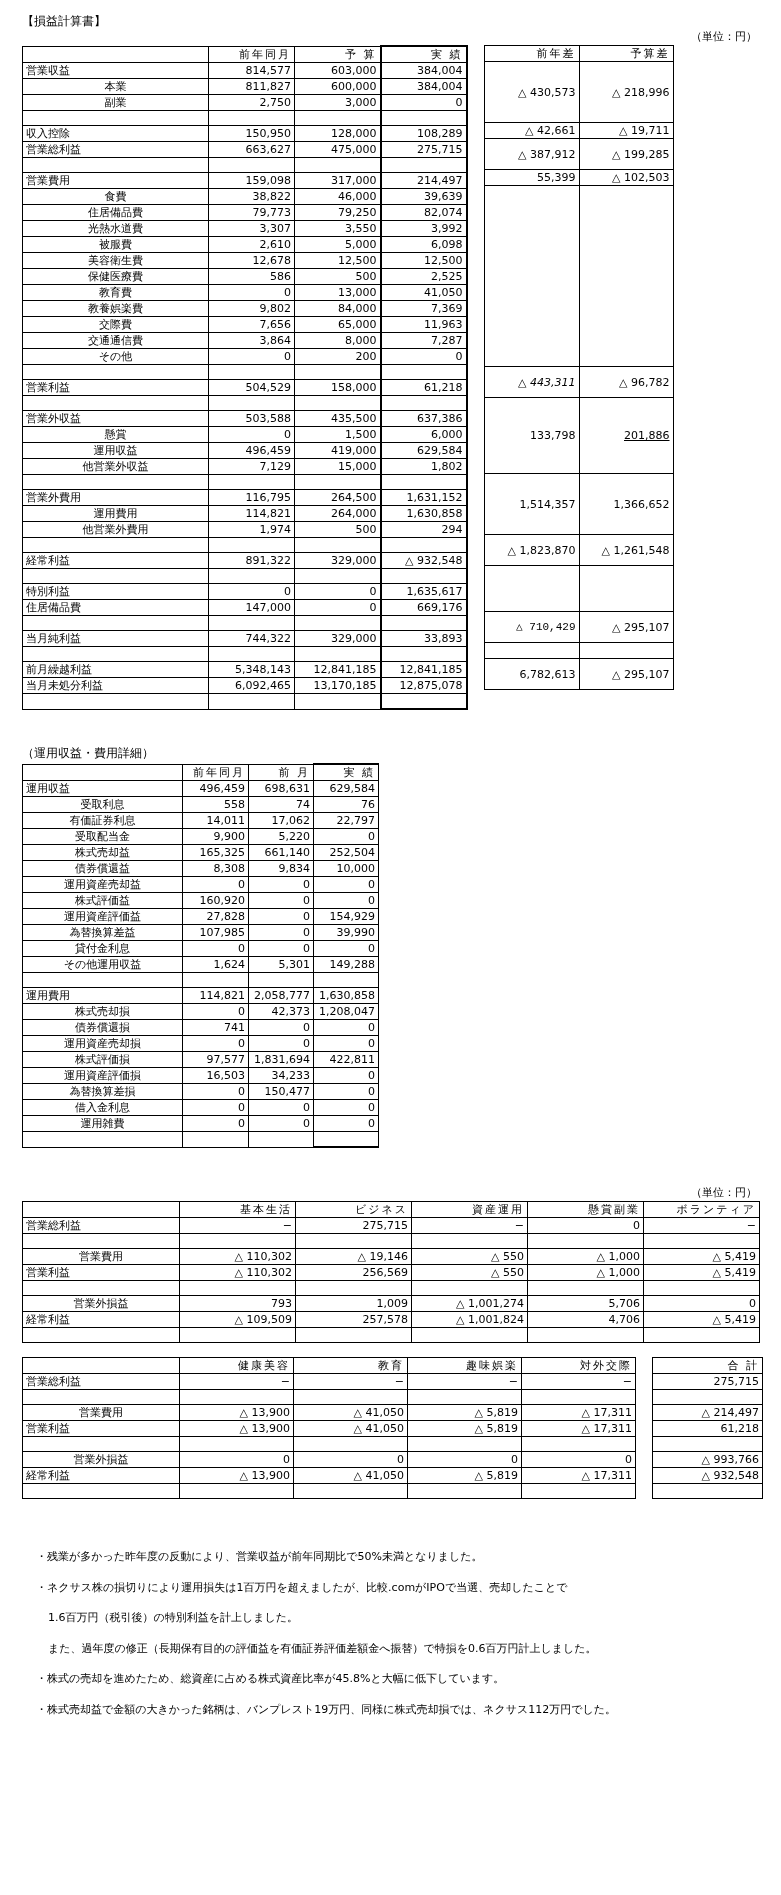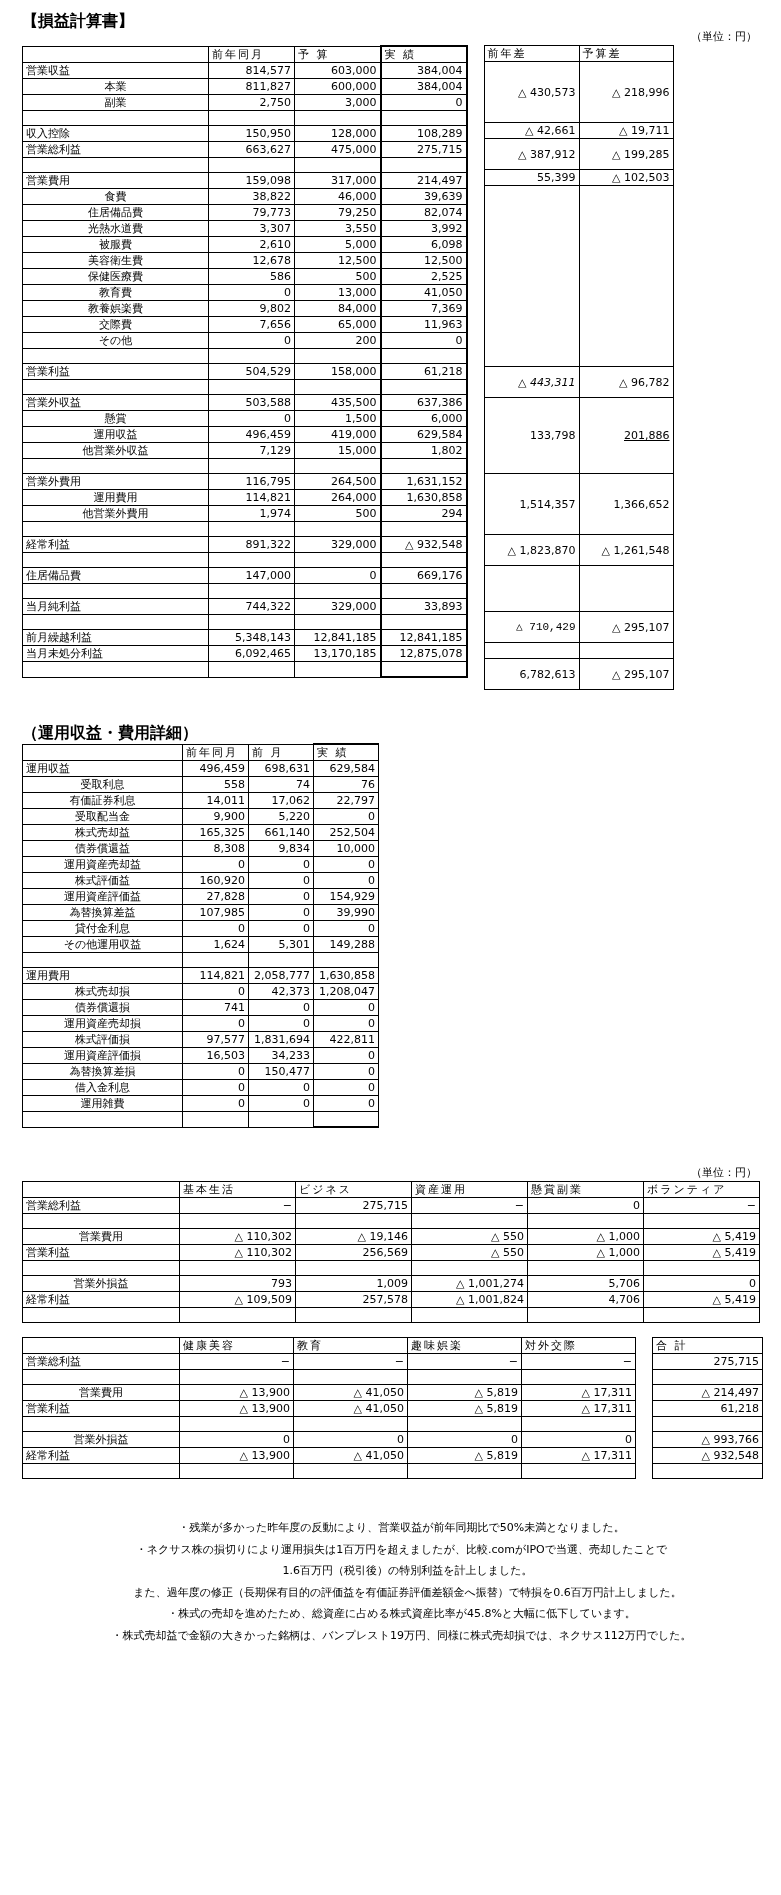--- a/index.html
+++ b/index.html
@@ -5,24 +5,24 @@
   html,body{margin:0;padding:0;background:#ffffff;}
   body{
     width:781px; height:1895px;
     font-family:"DejaVu Sans","Liberation Sans",sans-serif;
     color:#000;
     -webkit-font-smoothing:none;
   }
   .page{position:relative;width:781px;height:1895px;box-sizing:border-box;padding:0;}
 
   .sec-title{
-    font-size:16px;
+    font-size:12px;
     line-height:14px;
     margin:0 0 0 22px;
-    font-weight:bold;
+    font-weight:normal;
     letter-spacing:0px;
   }
   .unit-line{
     text-align:right;
     font-size:11px;
     line-height:13px;
     padding-right:24px;
     margin:2px 0 2px 0;
   }
   .tbl-wrap{margin-left:22px;}
@@ -34,21 +34,21 @@
   table td, table th{
     border:1px solid #000;
     padding:0 3px;
     height:15px;
     line-height:15px;
     overflow:hidden;
     white-space:nowrap;
     font-weight:normal;
     vertical-align:middle;
   }
-  .hdr{text-align:left;letter-spacing:2px;}
+  .hdr{text-align:right;letter-spacing:2px;}
   .lbl{text-align:left;}
   .lbl.ind{text-align:center;}
   .num{text-align:right;}
   .blank-row td{height:14px;}
 
   
   .flexrow{display:flex;align-items:flex-start;}
   .gap-a{width:16px;flex:0 0 16px;}
 
   
@@ -85,21 +85,21 @@
   .t-tot col.t0{width:110px;}
   .spacer-36{height:36px;}
   .spacer-14{height:14px;}
 
   .notes{
     margin-left:22px;
     font-size:11px;
     line-height:16.5px;
   }
   .notes .note-title{font-size:12px;}
-  .notes p{margin:5px;padding:0;white-space:nowrap;text-align:center;}
+  .notes p{margin:14px;padding:0;white-space:nowrap;}
   .notes p.indent{padding-left:12px;}
 </style>
 </head>
 <body>
 
 <div class="page">
 
   <div style="height:14px"></div>
   <div class="sec-title">【損益計算書】</div>
   <div class="unit-line">（単位：円）</div>
@@ -215,20 +215,26 @@
             <td class="num">84,000</td>
             <td class="num strongL strongR">7,369</td>
           </tr>
           <tr>
             <td class="lbl ind">交際費</td>
             <td class="num">7,656</td>
             <td class="num">65,000</td>
             <td class="num strongL strongR">11,963</td>
           </tr>
           <tr>
+            <td class="lbl ind">交通通信費</td>
+            <td class="num">3,864</td>
+            <td class="num">8,000</td>
+            <td class="num strongL strongR">7,287</td>
+          </tr>
+          <tr>
             <td class="lbl ind">その他</td>
             <td class="num">0</td>
             <td class="num">200</td>
             <td class="num strongL strongR">0</td>
           </tr>
           <tr class="blank-row">
             <td class="lbl"></td>
             <td class="num"></td>
             <td class="num"></td>
             <td class="num strongL strongR"></td>
@@ -303,20 +309,26 @@
             <td class="lbl">経常利益</td>
             <td class="num">891,322</td>
             <td class="num">329,000</td>
             <td class="num strongL strongR">△ 932,548</td>
           </tr>
           <tr class="blank-row">
             <td class="lbl"></td>
             <td class="num"></td>
             <td class="num"></td>
             <td class="num strongL strongR"></td>
+          </tr>
+          <tr>
+            <td class="lbl">特別利益</td>
+            <td class="num">0</td>
+            <td class="num">0</td>
+            <td class="num strongL strongR">1,635,617</td>
           </tr>
           <tr>
             <td class="lbl">住居備品費</td>
             <td class="num">147,000</td>
             <td class="num">0</td>
             <td class="num strongL strongR">669,176</td>
           </tr>
           <tr class="blank-row">
             <td class="lbl"></td>
             <td class="num"></td>

